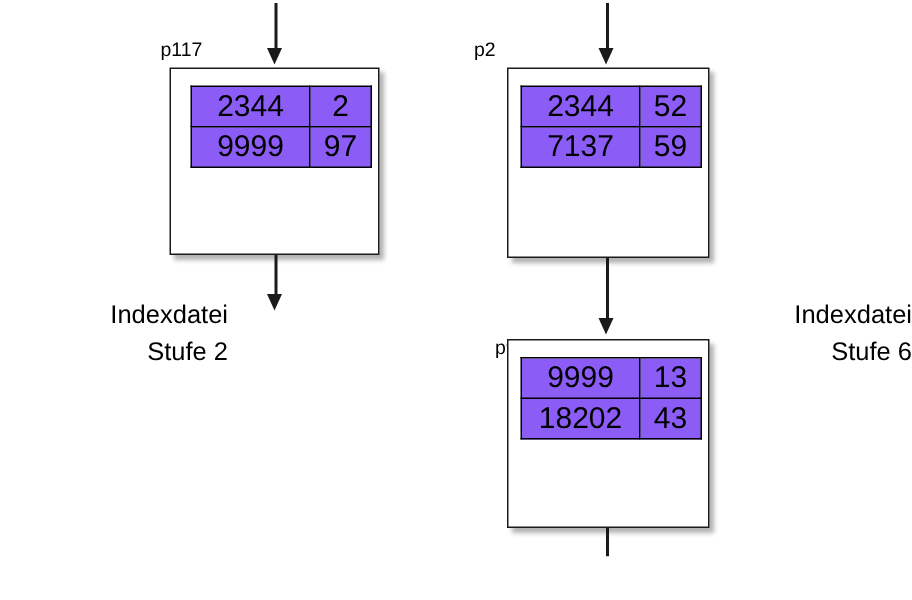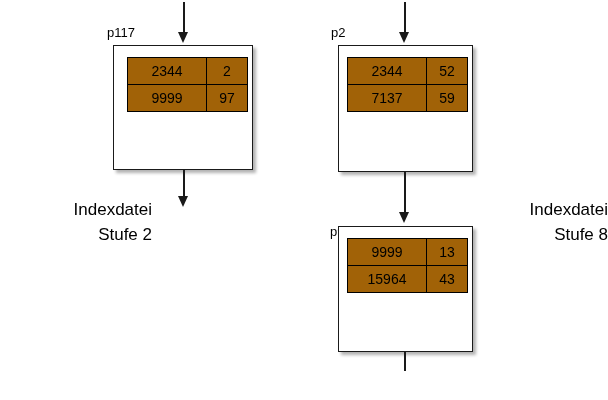--- a/index.html
+++ b/index.html
@@ -38,27 +38,27 @@
   
   .entry-table {
     position: absolute;
     border-collapse: collapse;
     background: #ffffff;
     table-layout: fixed;
   }
   .entry-table td {
     border: 1.2px solid #000000;
     font-family: "Liberation Sans", sans-serif;
-    font-size: 14px;
+    font-size: 20px;
     color: #000000;
     text-align: center;
     vertical-align: middle;
     padding: 0;
     height: 26px;
-    background: #a16207;
+    background: #8b5cf6;
   }
   .entry-table td.key-cell { width: 78px; }
   .entry-table td.ptr-cell { width: 40px; }
 
   
   .arrow-line {
     position: absolute;
     width: 1.6px;
     background: #1a1a1a;
   }
@@ -106,21 +106,21 @@
       </tr>
     </tbody>
   </table>
 
   <div class="arrow-line" style="left:183px; top:170px; height:27px;"></div>
   <div class="arrow-head" style="left:178px; top:196px;"></div>
 
   <div class="arrow-line" style="left:404px; top:2px; height:32px;"></div>
   <div class="arrow-head" style="left:399px; top:32px;"></div>
 
-  <div class="node-label" style="left:331px; top:25px;">p2</div>
+  <div class="node-label" style="left:316px; top:25px;">p2</div>
 
   <div class="node-box" style="left:338px; top:45px; width:135px; height:127px;"></div>
 
   <table class="entry-table" style="left:347px; top:57px;">
     <tbody>
       <tr>
         <td class="key-cell">2344</td>
         <td class="ptr-cell">52</td>
       </tr>
       <tr>
@@ -137,32 +137,32 @@
 
   <div class="node-box" style="left:338px; top:226px; width:135px; height:126px;"></div>
 
   <table class="entry-table" style="left:347px; top:238px;">
     <tbody>
       <tr>
         <td class="key-cell">9999</td>
         <td class="ptr-cell">13</td>
       </tr>
       <tr>
-        <td class="key-cell">15964</td>
+        <td class="key-cell">18202</td>
         <td class="ptr-cell">43</td>
       </tr>
     </tbody>
   </table>
 
   <div class="arrow-line" style="left:404px; top:352px; height:27px;"></div>
   <div class="arrow-head" style="left:399px; top:378px;"></div>
 
   <div class="caption" style="left:0px; top:197px; width:152px;">
     <div>Indexdatei</div>
     <div>Stufe 2</div>
   </div>
 
   <div class="caption" style="left:487px; top:197px; width:121px;">
     <div>Indexdatei</div>
-    <div>Stufe 8</div>
+    <div>Stufe 6</div>
   </div>
 
 </div>
 
 </body></html>

